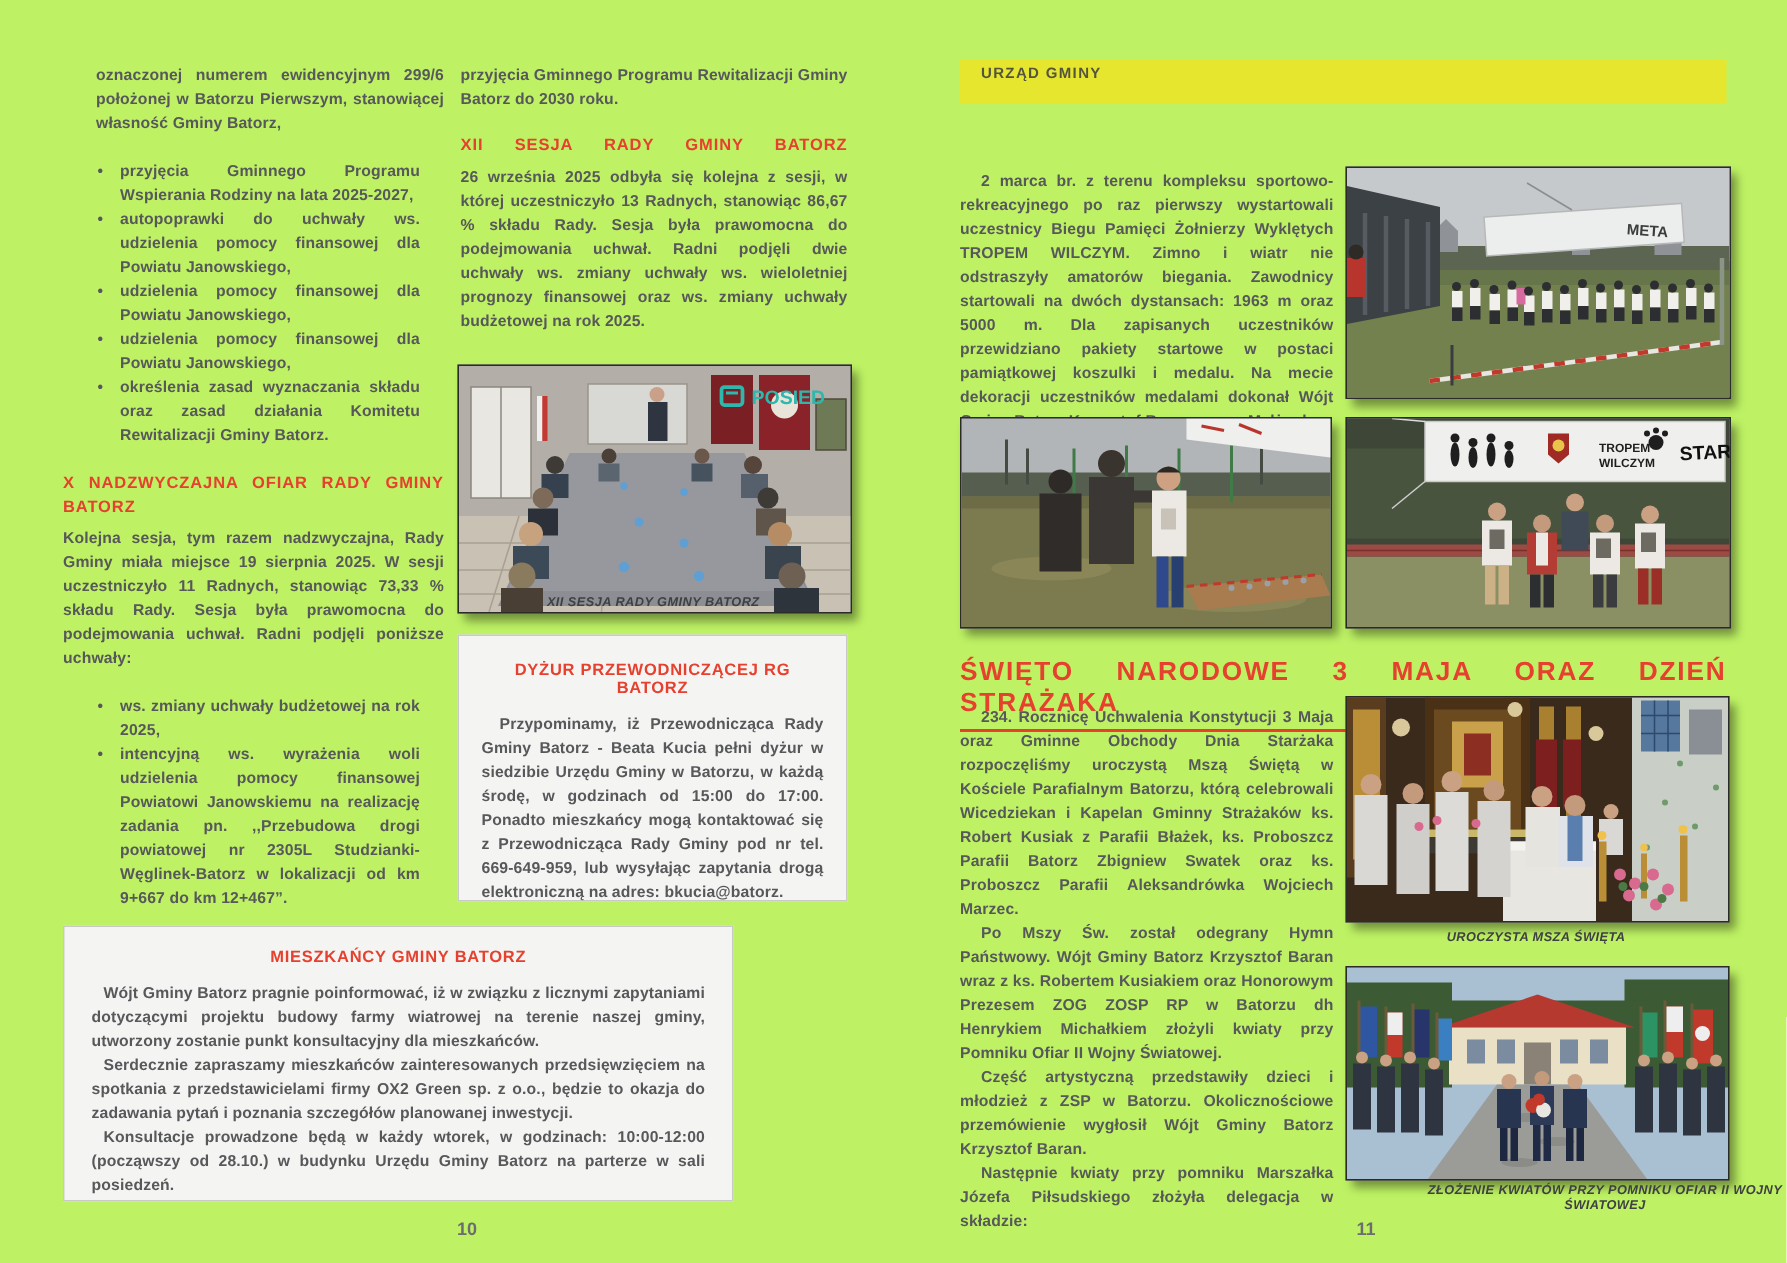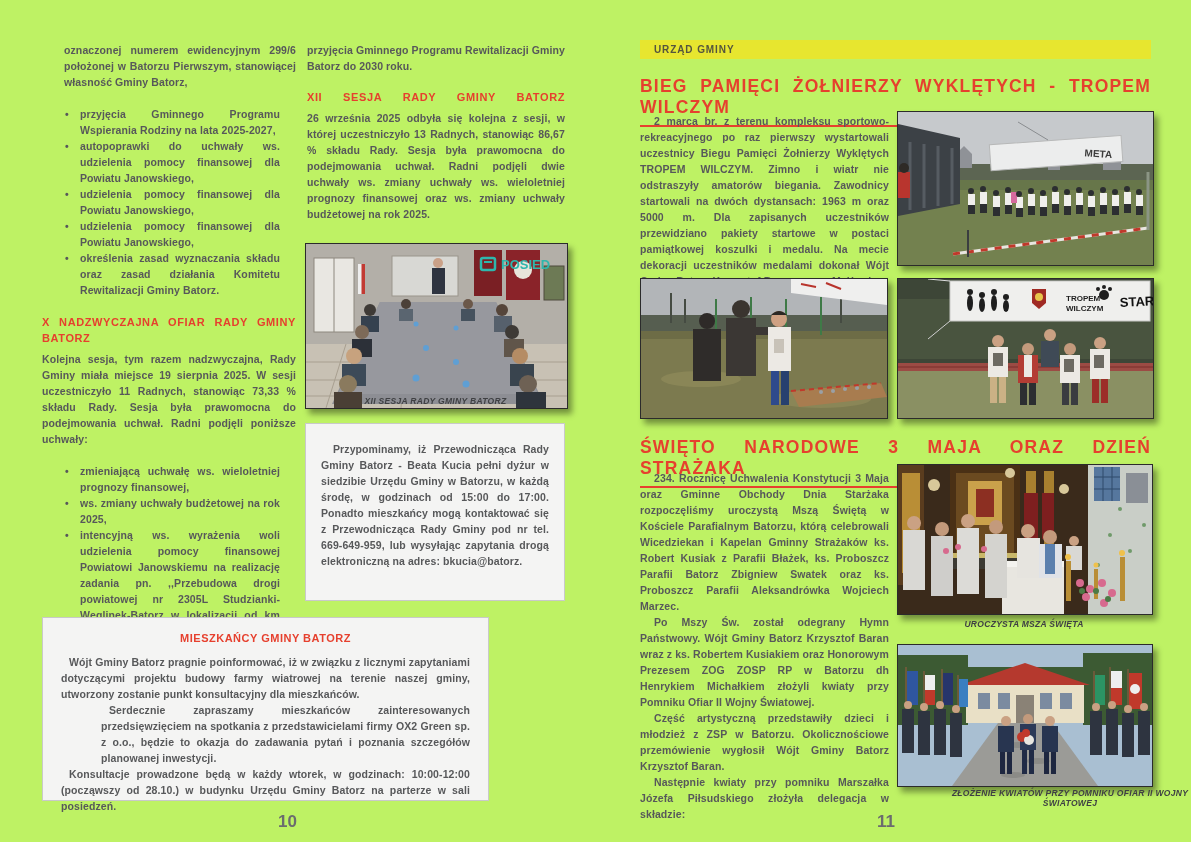--- a/index.html
+++ b/index.html
@@ -18,47 +18,46 @@
   ul.bullets{list-style:none;margin:16px;padding:0;}
   ul.bullets li{position:relative;padding-left:22px;text-align:justify;margin:0;}
   ul.bullets li::before{content:"•";position:absolute;left:7px;top:0;color:#57585a;}
   
   .gray-box{position:absolute;background:#f4f4f3;border:1px solid #c9c9c9;box-sizing:border-box;}
   .gray-box .box-title{color:#e6402e;font-size:11px;font-weight:bold;text-align:center;letter-spacing:.5px;margin:0 0 10px 0;}
   
   .photo{position:absolute;border:1px solid #2b2b2b;box-shadow:4px 5px 6px rgba(0,0,0,.40);background:#888;}
   .photo svg{display:block;}
   
-  .kicker{position:absolute;left:640px;top:40px;width:511px;height:19px;background:#e7e62f;
+  .kicker{position:absolute;left:640px;top:40px;width:511px;height:29px;background:#e7e62f;
           color:#55553e;font-size:10px;font-weight:bold;letter-spacing:.9px;line-height:19px;
           padding-left:14px;box-sizing:border-box;}
   .headline{position:absolute;left:640px;width:511px;color:#e6402e;font-size:17.5px;font-weight:bold;
             letter-spacing:1.2px;text-align:justify;text-align-last:justify;
             border-bottom:2.5px solid #e6402e;padding-bottom:7px;}
   .article p{margin:0;text-indent:14px;}
-  .pagenum{position:absolute;top:812px;width:40px;text-align:left;font-size:17px;font-weight:bold;color:#6b6c6e;}
+  .pagenum{position:absolute;top:812px;width:40px;text-align:right;font-size:12px;font-weight:bold;color:#6b6c6e;}
 </style>
 </head>
 <body>
 
 <div class="spread">
 
   <div class="col body-text" id="col1">
     <div class="hang">oznaczonej numerem ewidencyjnym 299/6 położonej w Batorzu Pierwszym, stanowiącej własność Gminy Batorz,</div>
     <ul class="bullets">
       <li>przyjęcia Gminnego Programu Wspierania Rodziny na lata 2025-2027,</li>
       <li>autopoprawki do uchwały ws. udzielenia pomocy finansowej dla Powiatu Janowskiego,</li>
       <li>udzielenia pomocy finansowej dla Powiatu Janowskiego,</li>
       <li>udzielenia pomocy finansowej dla Powiatu Janowskiego,</li>
       <li>określenia zasad wyznaczania składu oraz zasad działania Komitetu Rewitalizacji Gminy Batorz.</li>
     </ul>
     <div class="red-head">X NADZWYCZAJNA OFIAR RADY GMINY BATORZ</div>
     <div>Kolejna sesja, tym razem nadzwyczajna, Rady Gminy miała miejsce 19 sierpnia 2025. W sesji uczestniczyło 11 Radnych, stanowiąc 73,33 % składu Rady. Sesja była prawomocna do podejmowania uchwał. Radni podjęli poniższe uchwały:</div>
     <ul class="bullets">
-      <li>zmieniającą uchwałę ws. wieloletniej prognozy finansowej,</li>
       <li>ws. zmiany uchwały budżetowej na rok 2025,</li>
       <li>intencyjną ws. wyrażenia woli udzielenia pomocy finansowej Powiatowi Janowskiemu na realizację zadania pn. ,,Przebudowa drogi powiatowej nr 2305L Studzianki-Węglinek-Batorz w lokalizacji od km 9+667 do km 12+467”.</li>
     </ul>
     <div class="red-head">XI NADZWYCZAJNA SESJA RADY GMINY BATORZ</div>
     <div>Następna sesja Rady Gminy miała miejsce 19 września 2025. W sesji uczestniczyło 10 Radnych, stanowiąc 66,67 % składu Rady. Radni podjęli uchwałę w sprawie</div>
   </div>
 
   <div class="col body-text" id="col2">
     <div>przyjęcia Gminnego Programu Rewitalizacji Gminy Batorz do 2030 roku.</div>
     <div class="red-head">XII SESJA RADY GMINY BATORZ</div>
@@ -123,37 +122,37 @@
       <g transform="translate(175,12)">
         <rect x="0" y="2" width="14" height="12" rx="2" fill="none" stroke="#2eb7ad" stroke-width="2.5"></rect>
         <line x1="3" y1="6" x2="11" y2="6" stroke="#2eb7ad" stroke-width="2"></line>
         <text x="20" y="13" font-size="13" font-weight="bold" fill="#2eb7ad" font-family="Liberation Sans, sans-serif">POSIED</text>
       </g>
     </svg>
   </div>
   <div class="caption" style="position:absolute;left:305px;top:396px;width:261px;">XII SESJA RADY GMINY BATORZ</div>
 
   <div class="gray-box" style="left:305px;top:423px;width:260px;height:178px;padding:17px 15px;">
+    <div class="box-title">DYŻUR PRZEWODNICZĄCEJ RG BATORZ</div>
     <div class="body-text" style="text-indent:12px;">Przypominamy, iż Przewodnicząca Rady Gminy Batorz - Beata Kucia pełni dyżur w siedzibie Urzędu Gminy w Batorzu, w każdą środę, w godzinach od 15:00 do 17:00. Ponadto mieszkańcy mogą kontaktować się z Przewodnicząca Rady Gminy pod nr tel. 669-649-959, lub wysyłając zapytania drogą elektroniczną na adres: bkucia@batorz.</div>
   </div>
 
   <div class="gray-box" style="left:42px;top:617px;width:447px;height:184px;padding:14px 18px;">
     <div class="box-title">MIESZKAŃCY GMINY BATORZ</div>
     <div class="body-text article">
       <p style="text-indent:8px;">Wójt Gminy Batorz pragnie poinformować, iż w związku z licznymi zapytaniami dotyczącymi projektu budowy farmy wiatrowej na terenie naszej gminy, utworzony zostanie punkt konsultacyjny dla mieszkańców.</p>
-      <p style="text-indent:8px;margin-left:40px;">Serdecznie zapraszamy mieszkańców zainteresowanych przedsięwzięciem na spotkania z przedstawicielami firmy OX2 Green sp. z o.o., będzie to okazja do zadawania pytań i poznania szczegółów planowanej inwestycji.</p>
+      <p style="text-indent:8px;">Serdecznie zapraszamy mieszkańców zainteresowanych przedsięwzięciem na spotkania z przedstawicielami firmy OX2 Green sp. z o.o., będzie to okazja do zadawania pytań i poznania szczegółów planowanej inwestycji.</p>
       <p style="text-indent:8px;">Konsultacje prowadzone będą w każdy wtorek, w godzinach: 10:00-12:00 (począwszy od 28.10.) w budynku Urzędu Gminy Batorz na parterze w sali posiedzeń.</p>
     </div>
   </div>
 
   <div class="pagenum" style="left:278px;">10</div>
 
   <div class="kicker">URZĄD GMINY</div>
 
-  <div class="headline" style="top:76px;">BIEG PAMIĘCI ŻOŁNIERZY WYKLĘTYCH - TROPEM WILCZYM</div>
 
   <div class="body-text article" style="position:absolute;left:640px;top:113px;width:249px;">
     <p>2 marca br. z terenu kompleksu sportowo-rekreacyjnego po raz pierwszy wystartowali uczestnicy Biegu Pamięci Żołnierzy Wyklętych TROPEM WILCZYM. Zimno i wiatr nie odstraszyły amatorów biegania. Zawodnicy startowali na dwóch dystansach: 1963 m oraz 5000 m. Dla zapisanych uczestników przewidziano pakiety startowe w postaci pamiątkowej koszulki i medalu. Na mecie dekoracji uczestników medalami dokonał Wójt Gminy Batorz Krzysztof Baran wraz z Małżonką.</p>
   </div>
 
   <div class="photo" style="left:897px;top:111px;width:255px;height:153px;">
     <svg width="255" height="153" viewBox="0 0 255 153">
       <rect width="255" height="153" fill="#bcbfc2"></rect>
       <rect y="0" width="255" height="62" fill="#c6c9cc"></rect>
       <g fill="#5a635447">

